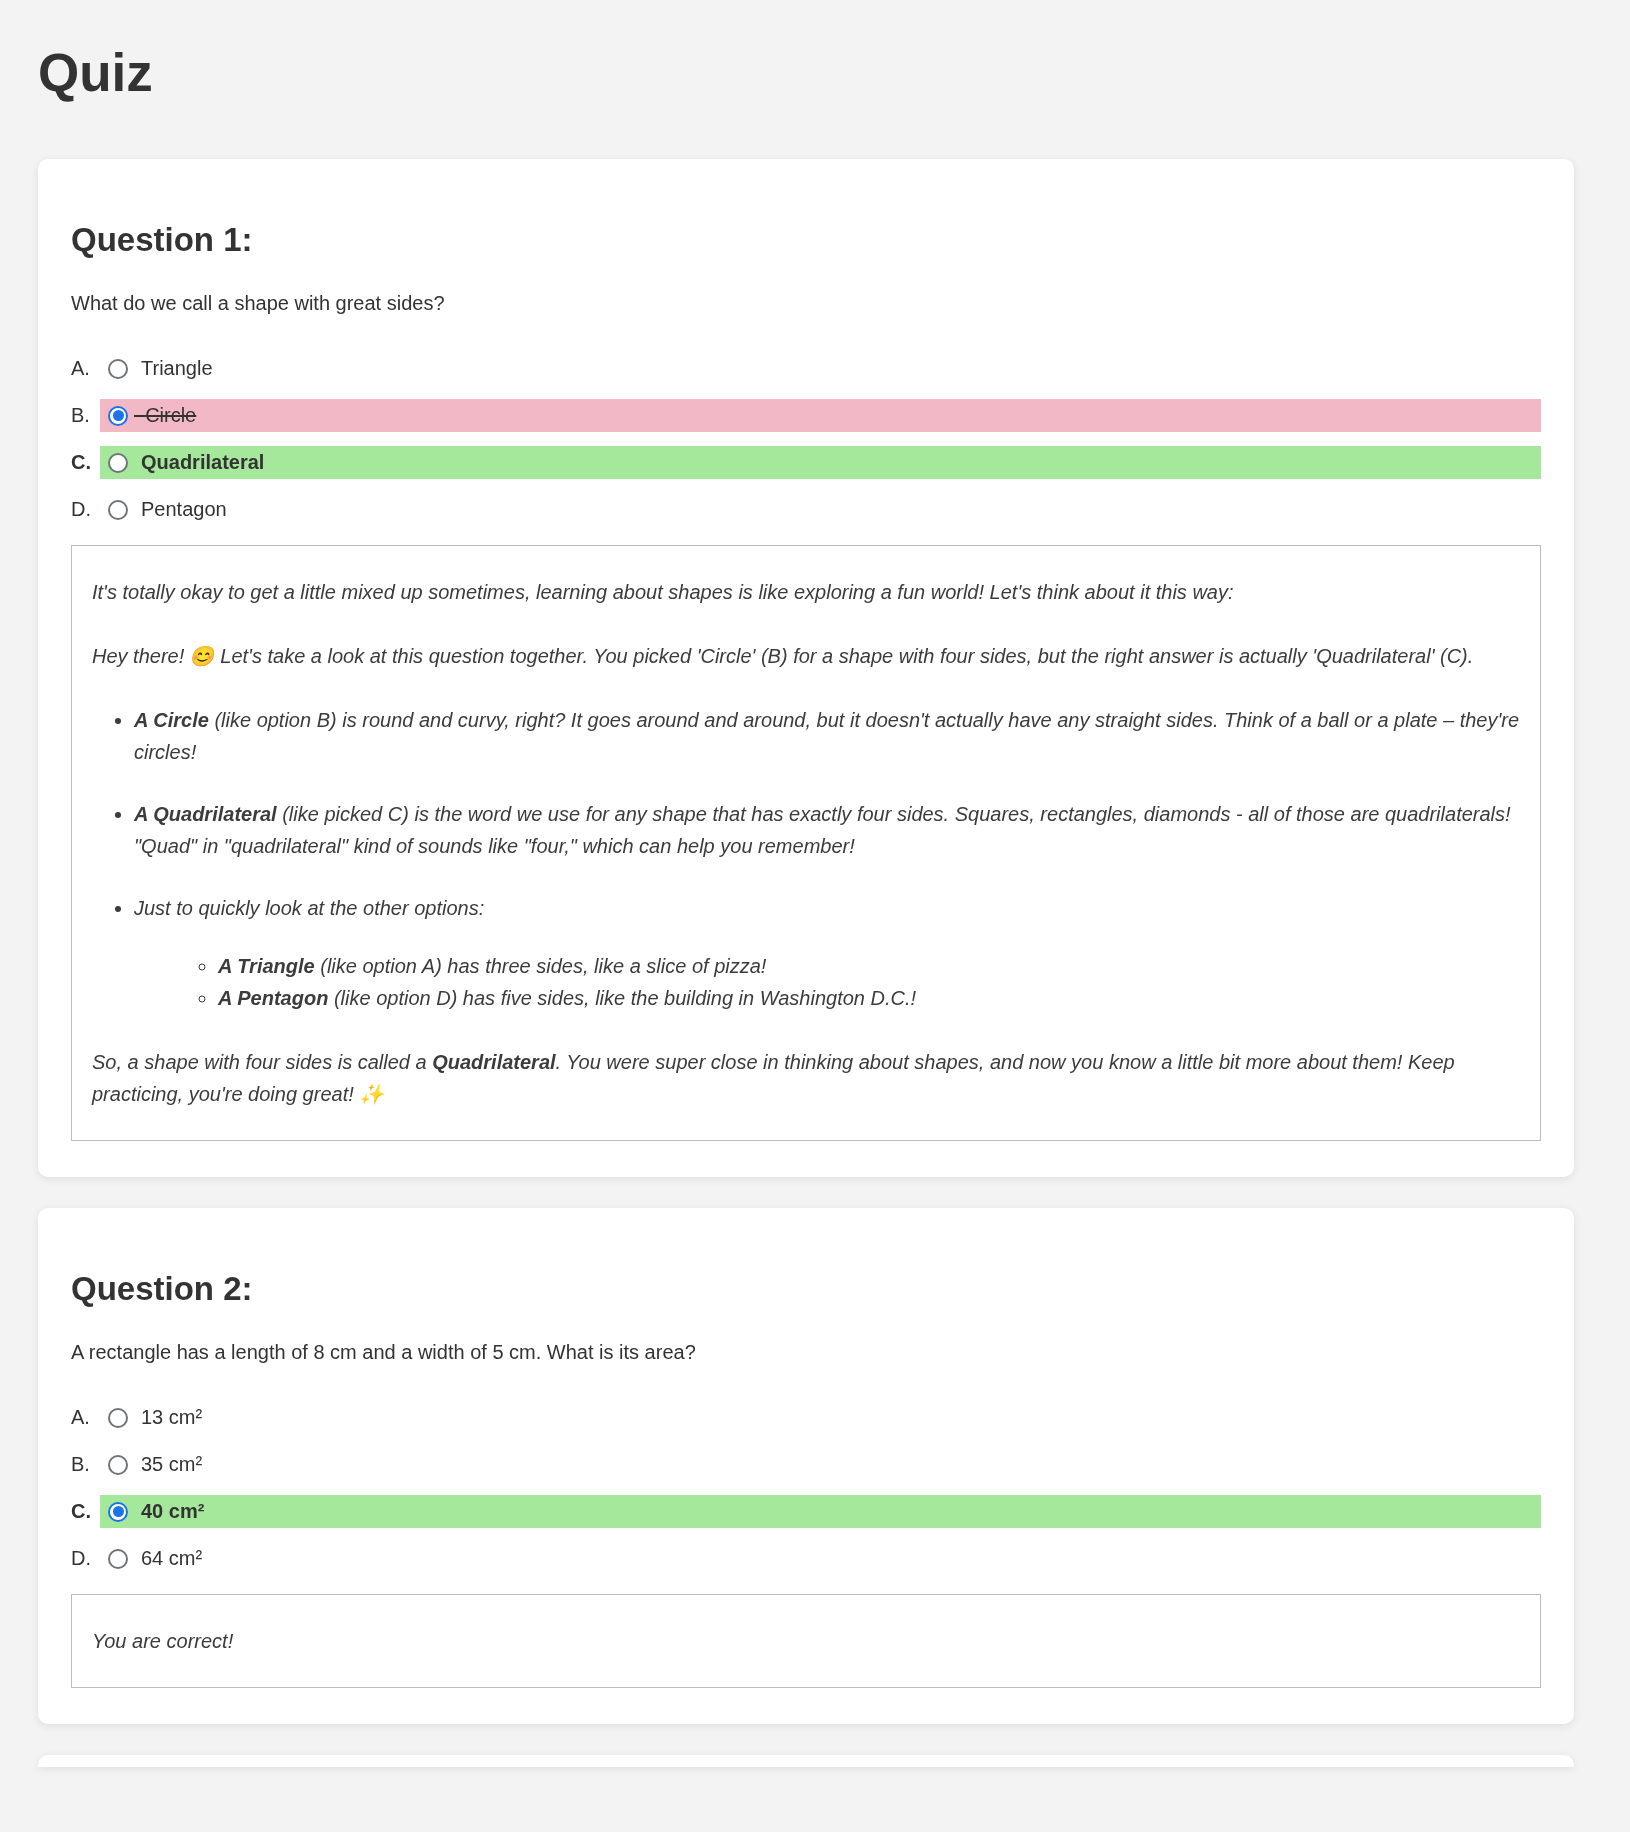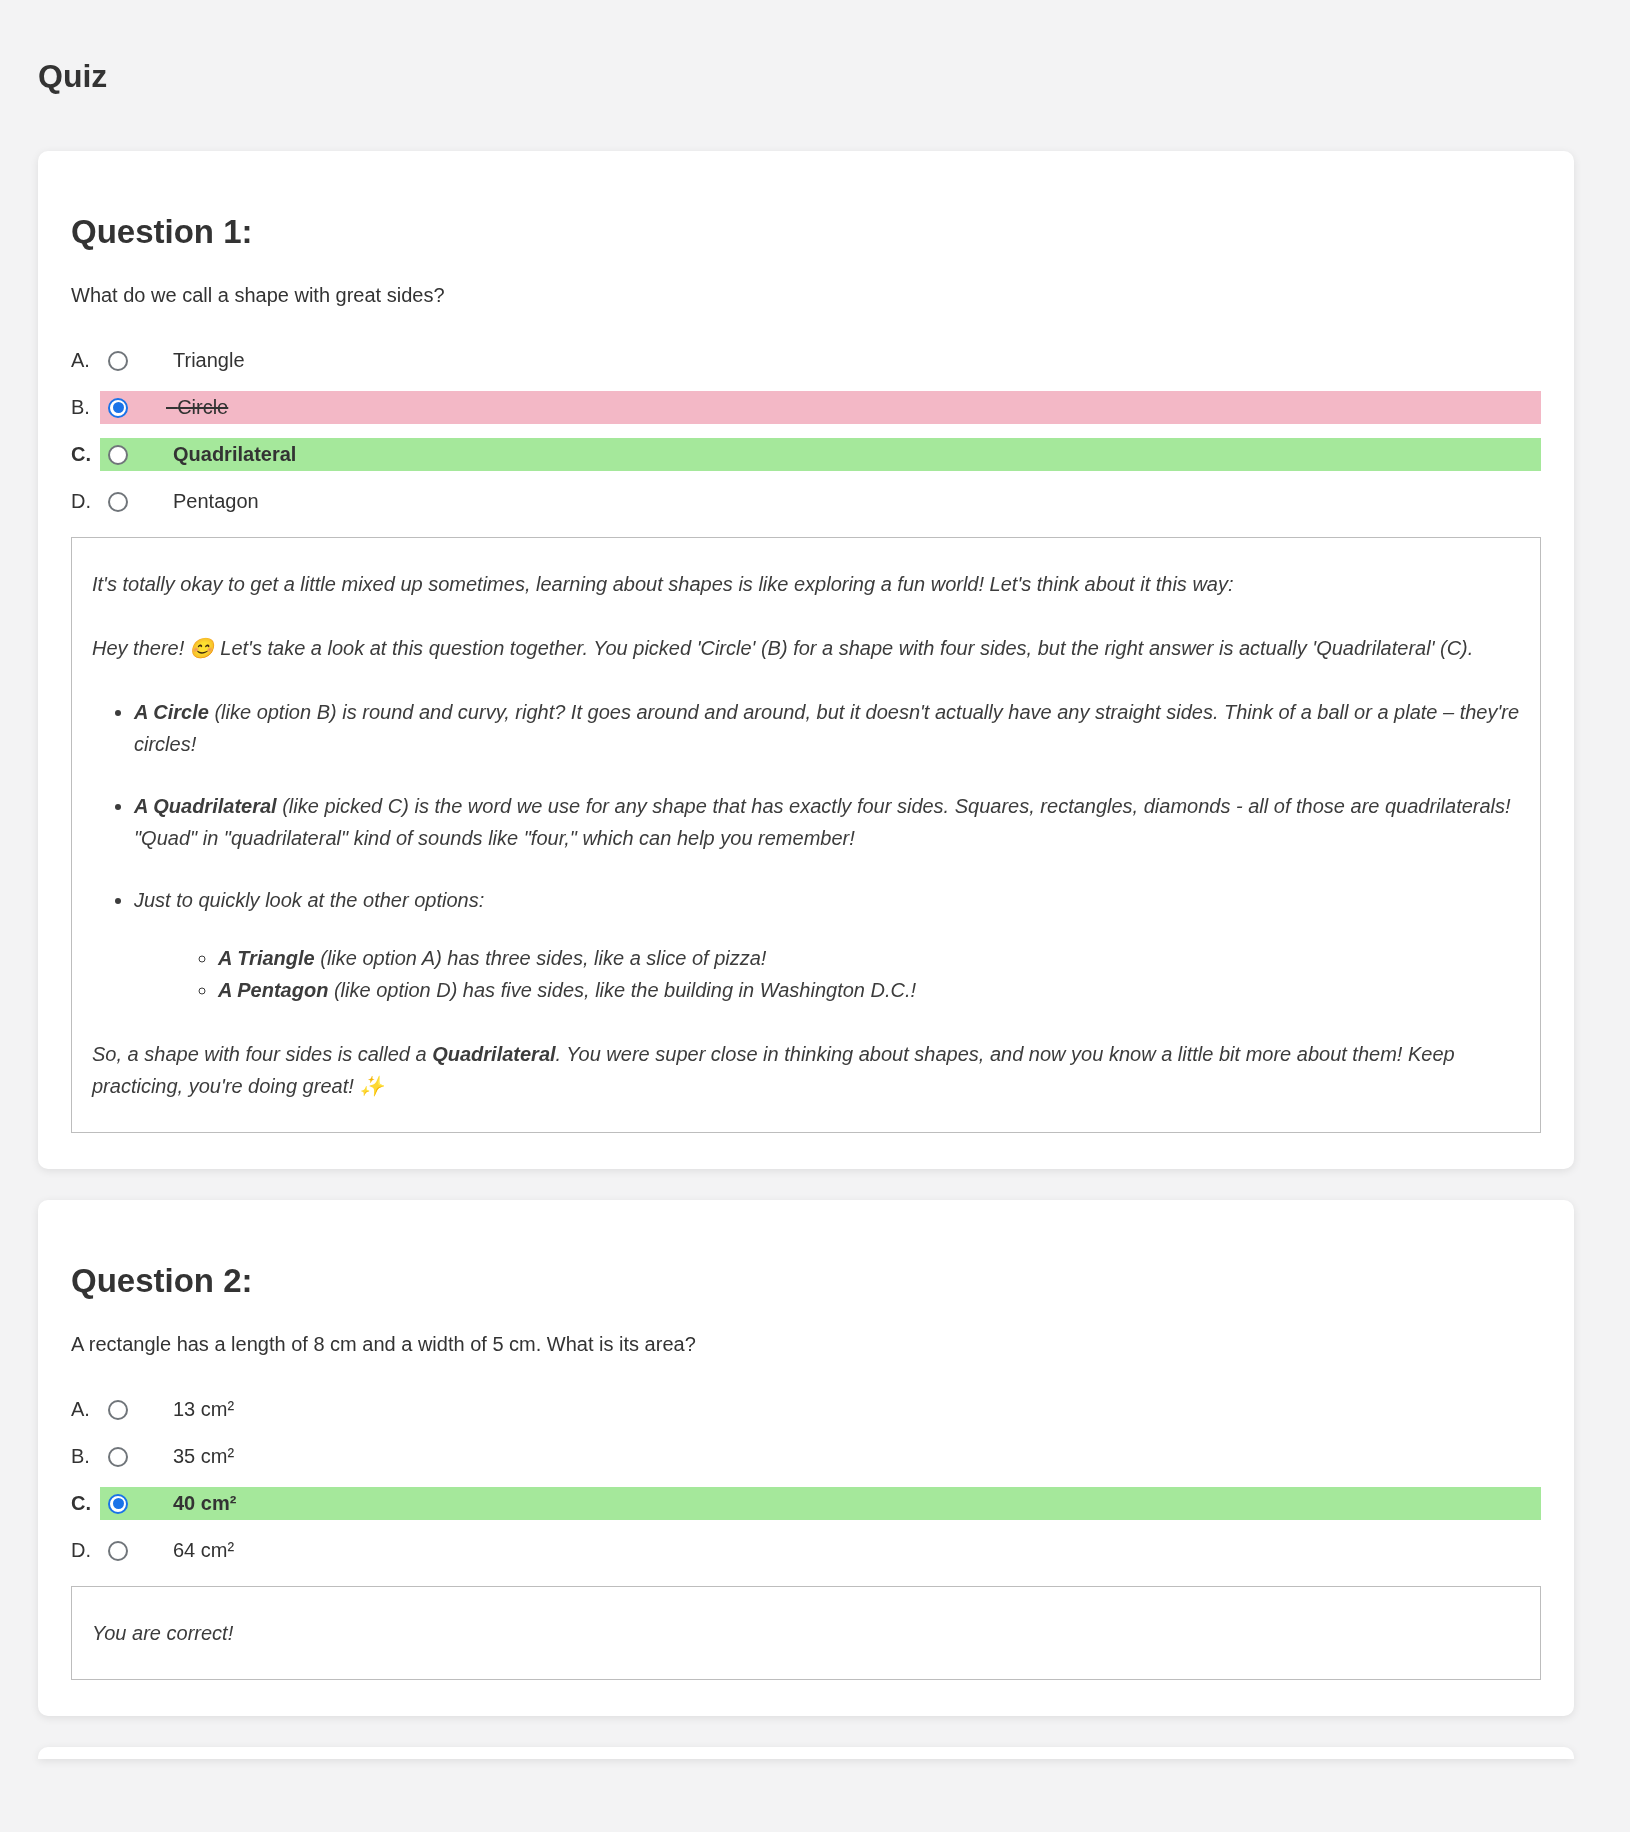--- a/index.html
+++ b/index.html
@@ -5,23 +5,23 @@
   * { box-sizing: border-box; }
   html, body { margin: 0; }
   body {
     background: #f3f3f4;
     font-family: "Liberation Sans", sans-serif;
     color: #333;
     padding: 42px 56px 0 38px;
     min-height: 1832px;
   }
   h1.page-title {
-    font-size: 32px;
+    font-size: 53px;
     font-weight: 700;
-    margin: 16px 0 56px 0;
+    margin: 0 0 56px 0;
     color: #333;
   }
   .card {
     background: #fff;
     border-radius: 10px;
     box-shadow: 0 2px 8px rgba(0,0,0,0.09);
     padding: 62px 33px 36px 33px;
     margin-bottom: 31px;
   }
   .card.stub {
@@ -47,21 +47,20 @@
     min-height: 47px;
     font-size: 20px;
   }
   .opt-letter { width: 29px; flex: none; }
   .opt-letter.bold { font-weight: 700; }
   .opt-body {
     flex: 1;
     display: flex;
     align-items: center;
     padding: 5px 0 5px 8px;
-    gap: 32px;
   }
   .opt-body.state-correct   { background: var(--correct-bg, #a5e89b); }
   .opt-body.state-incorrect { background: var(--incorrect-bg, #f3b8c6); }
   .radio {
     width: 20px; height: 20px;
     border: 2px solid #70757a;
     border-radius: 50%;
     background: #fff;
     flex: none;
     position: relative;

